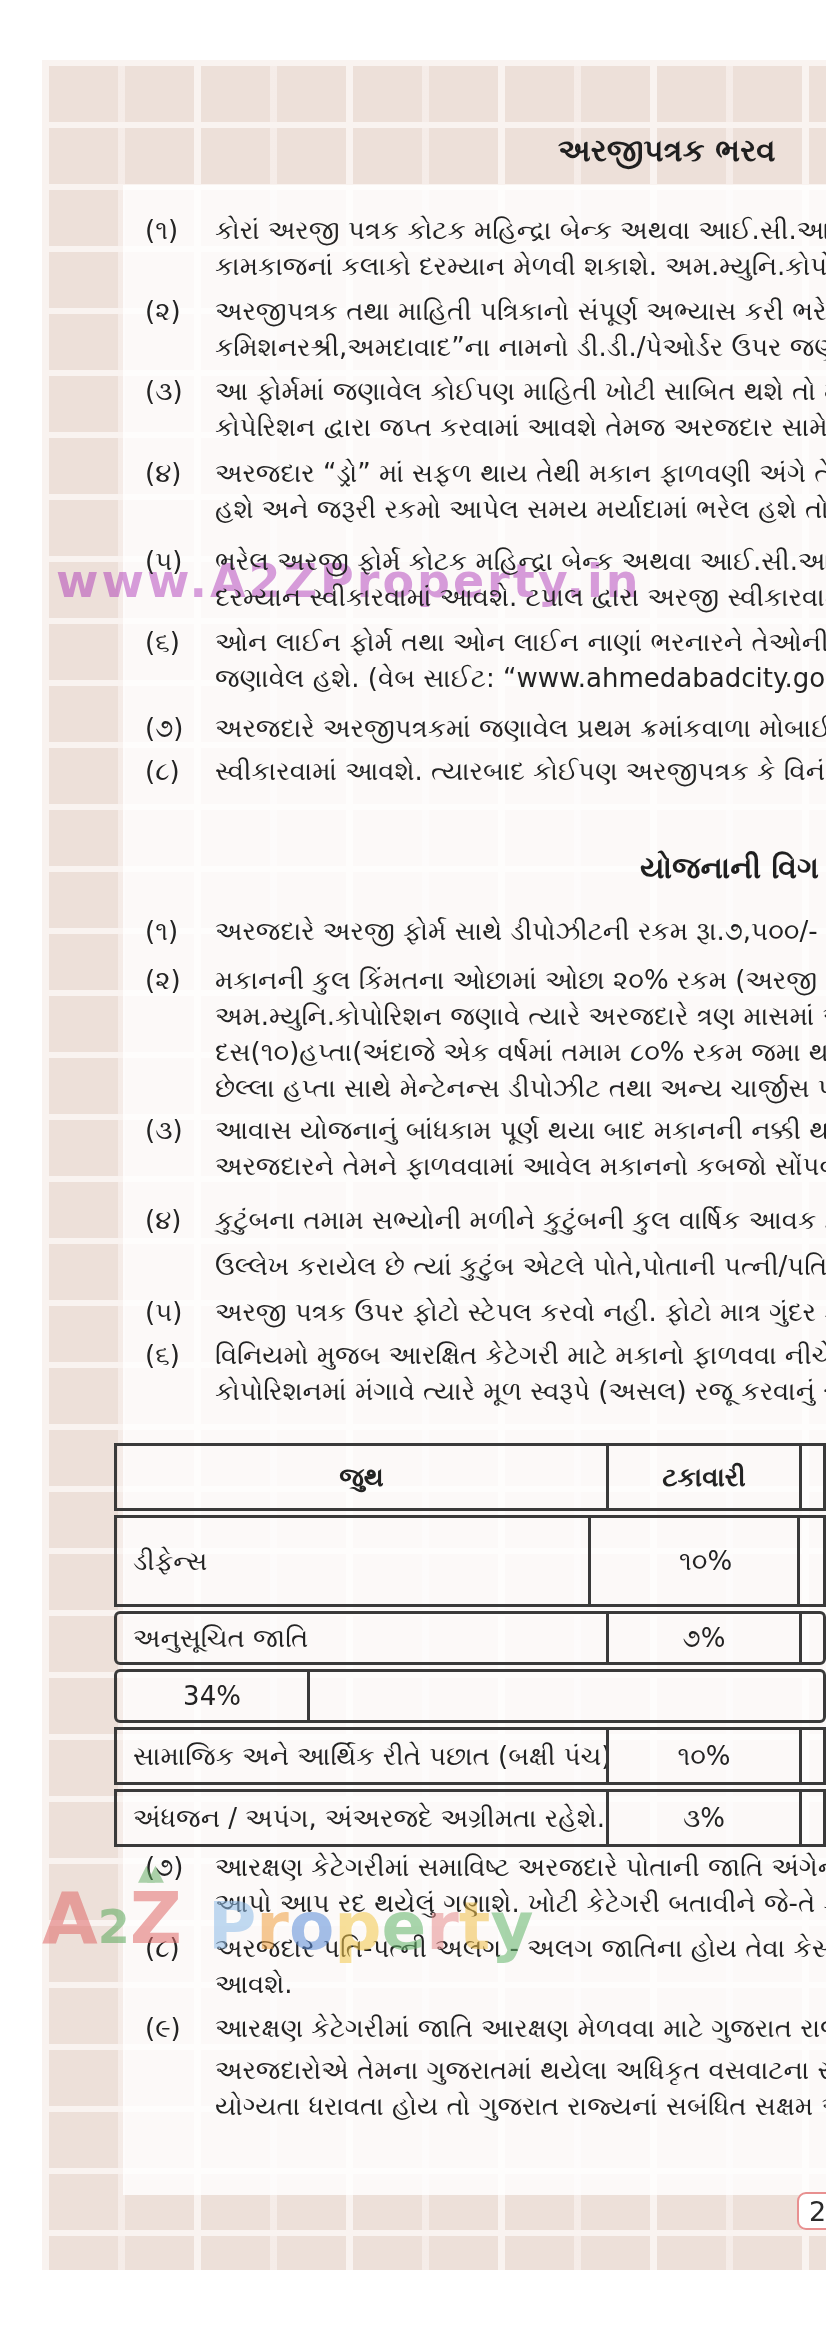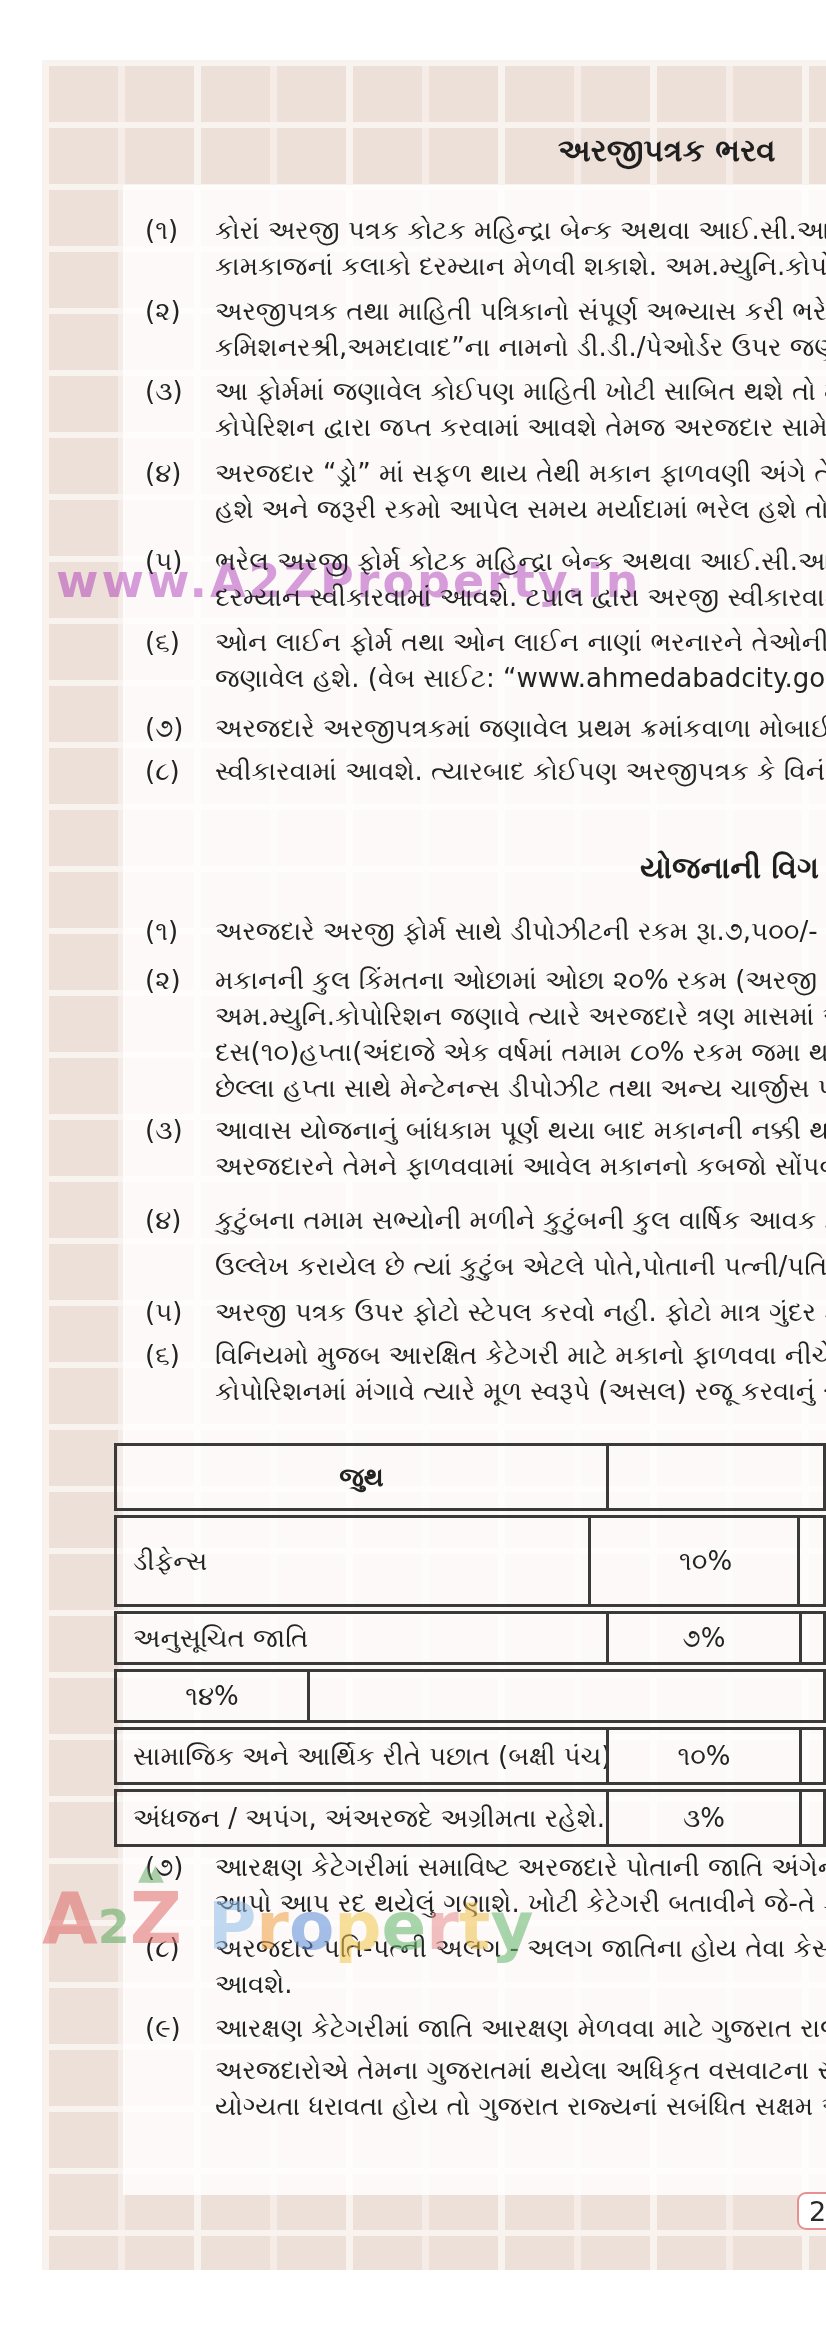--- a/index.html
+++ b/index.html
@@ -66,21 +66,21 @@
   }
   .trow .c2{
     width:190px;border-right:3px solid #3a3a3a;align-self:stretch;
     display:flex;align-items:center;justify-content:center;
     font-size:26px;
   }
   .trow .c3{flex:1;align-self:stretch;}
   .trow.thead{height:62px;font-weight:bold;}
   .trow.thead .c1{justify-content:center;}
   .trow.r1{height:86px;gap:23px;}
-  .trow.r2,.trow.r3{height:48px;}
+  .trow.r2,.trow.r3{height:48px;border-radius:6px;}
   .trow.r4,.trow.r5{height:52px;}
   
   .wm-top{
     position:absolute;left:56px;top:526px;
     font-size:46px;font-weight:bold;letter-spacing:3px;
     color:#a21caf;opacity:.42;white-space:nowrap;margin-top:28px;
   }
   .wm-bottom{
     position:absolute;left:42px;top:1876px;height:110px;
     white-space:nowrap;opacity:.55;font-weight:bold;
@@ -205,34 +205,35 @@
   <span class="num">(૬)</span>
   <div class="lines">
     <div class="line">વિનિયમો મુજબ આરક્ષિત કેટેગરી માટે મકાનો ફાળવવા નીચે મુજ</div>
     <div class="line">કોપોરિશનમાં મંગાવે ત્યારે મૂળ સ્વરૂપે (અસલ) રજૂ કરવાનું રહેશે.</div>
   </div>
 </div>
 
 <div class="htable">
   <div class="trow thead">
     <div class="c1">જુથ</div>
+    <div class="c2">ટકાવારી</div>
     <div class="c3"></div>
   </div>
   <div class="trow r1">
     <div class="c1">ડીફેન્સ</div>
     <div class="c2">૧૦%</div>
     <div class="c3"></div>
   </div>
   <div class="trow r2">
     <div class="c1">અનુસૂચિત જાતિ</div>
     <div class="c2">૭%</div>
     <div class="c3"></div>
   </div>
   <div class="trow r3">
-    <div class="c2">૧૪%</div>
+    <div class="c2">34%</div>
     <div class="c3"></div>
   </div>
   <div class="trow r4">
     <div class="c1">સામાજિક અને આર્થિક રીતે પછાત (બક્ષી પંચ)</div>
     <div class="c2">૧૦%</div>
     <div class="c3"></div>
   </div>
   <div class="trow r5">
     <div class="c1">અંધજન / અપંગ, અંઅરજદે અગ્રીમતા રહેશે.</div>
     <div class="c2">૩%</div>

